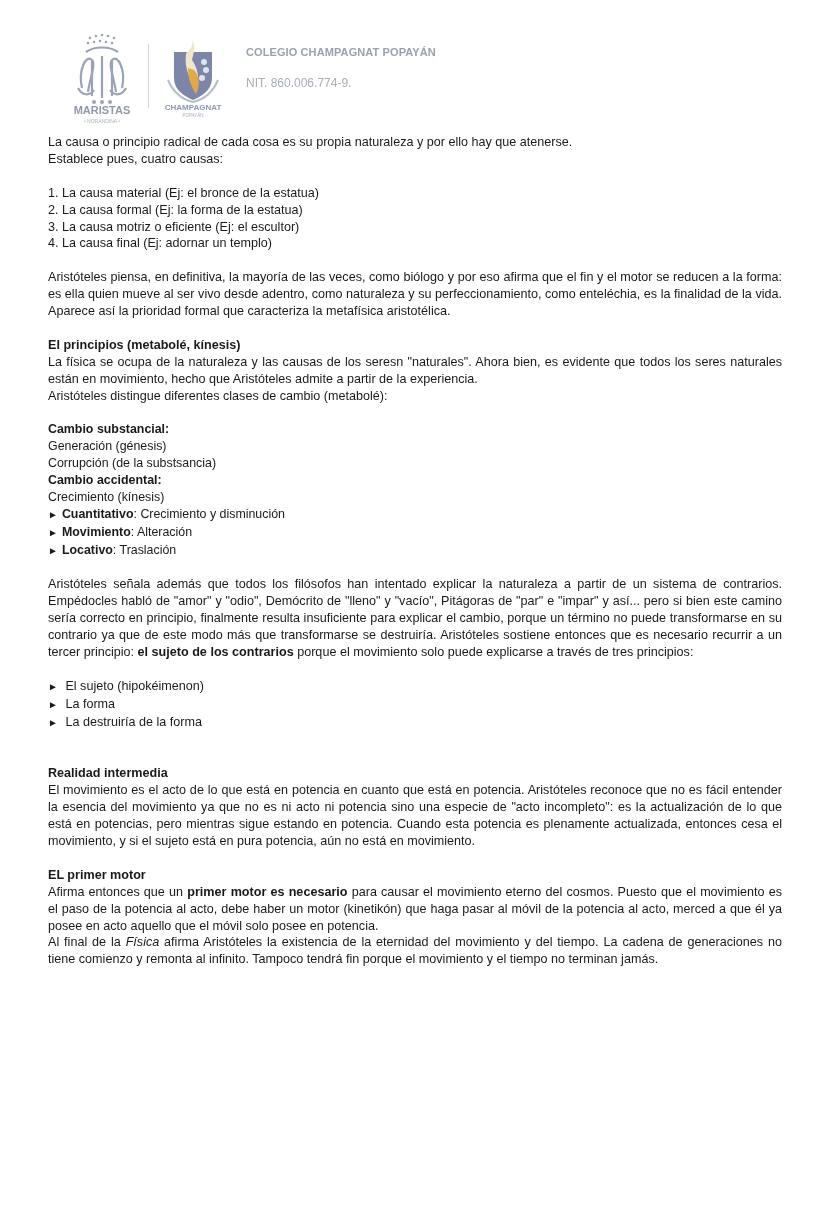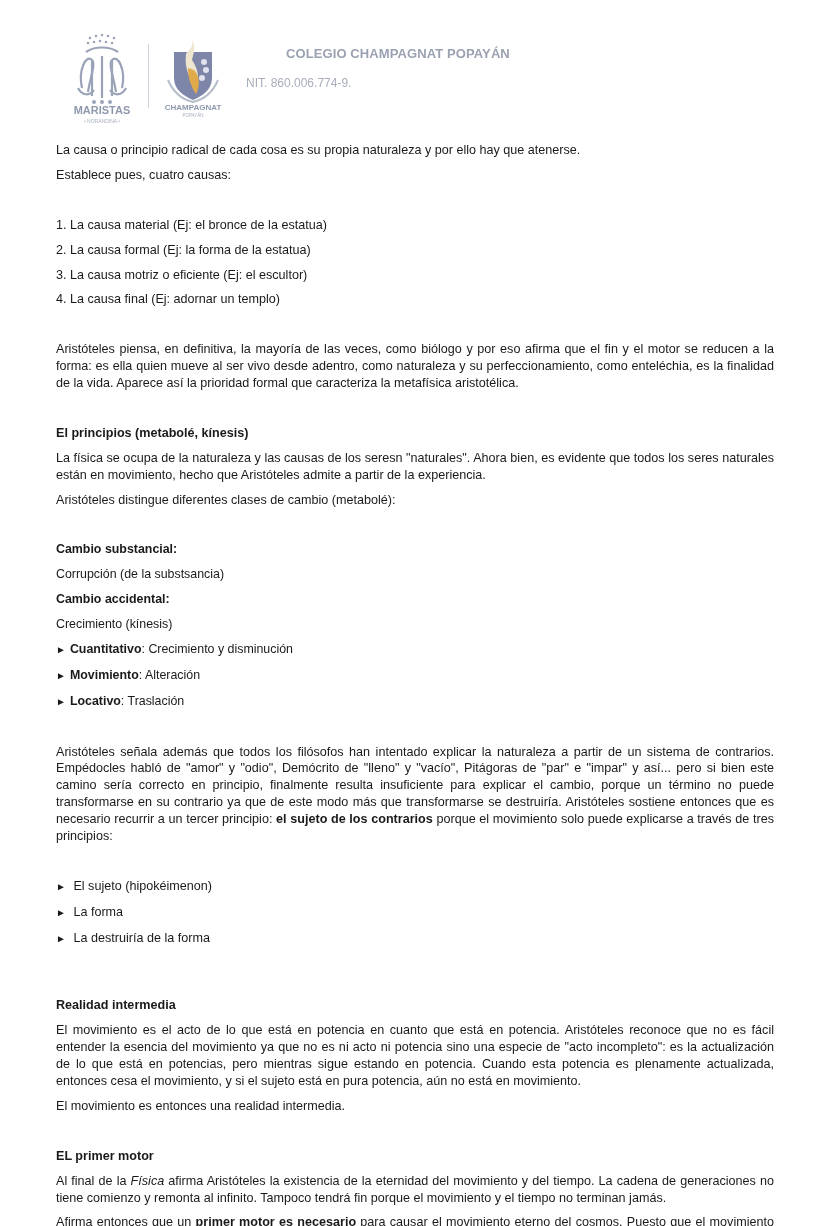--- a/index.html
+++ b/index.html
@@ -2,26 +2,26 @@
 <html><head>
 <meta charset="utf-8">
 <style>
   html, body { margin:0; padding:0; background:#ffffff; }
   body { width:828px; height:1226px; position:relative; overflow:hidden;
          font-family:"Liberation Sans", sans-serif; color:#1a1a1a; }
   .header { position:absolute; left:68px; top:30px; width:440px; height:96px; }
   .logo-maristas { position:absolute; left:0; top:0; width:90px; height:96px; }
   .logo-divider { position:absolute; left:80px; top:14px; width:1px; height:64px; background:#cfd4dc; }
   .logo-champ { position:absolute; left:88px; top:4px; width:74px; height:86px; }
-  .school-name { position:absolute; left:178px; top:16px; font-size:13px; font-weight:bold; color:#9aa1b1; letter-spacing:0.1px; white-space:nowrap;margin-left:40px; }
+  .school-name { position:absolute; left:178px; top:16px; font-size:11px; font-weight:bold; color:#9aa1b1; letter-spacing:0.1px; white-space:nowrap; }
   .school-nit { position:absolute; left:178px; top:46px; font-size:12px; color:#a7adba; white-space:nowrap; }
 
   .content { position:absolute; left:48px; top:134px; width:734px;
              font-family:"Liberation Sans Narrow","Liberation Sans", sans-serif; font-size:12.6px; line-height:16.9px; color:#1a1a1a; }
-  .content p { margin:8px; }
+  .content p { margin:0; }
   .j { text-align:justify; }
   .gap { height:16.9px; }
   .b { font-weight:bold; }
   .h { font-weight:bold; margin-top:0; }
   .tri { display:inline-block; font-size:10px; margin-right:4px; }
   .indent-neg { margin-left:-2px; }
 </style>
 </head>
 <body>
 
@@ -88,20 +88,21 @@
   <div class="gap"></div>
   <p class="j">Aristóteles piensa, en definitiva, la mayoría de las veces, como biólogo y por eso afirma que el fin y el motor se reducen a la forma: es ella quien mueve al ser vivo desde adentro, como naturaleza y su perfeccionamiento, como enteléchia, es la finalidad de la vida. Aparece así la prioridad formal que caracteriza la metafísica aristotélica.</p>
   <div class="gap"></div>
   <p class="h">El principios (metabolé, kínesis)</p>
   <p class="j">La física se ocupa de la naturaleza y las causas de los seresn "naturales". Ahora bien, es evidente que todos los seres naturales están en movimiento, hecho que Aristóteles admite a partir de la experiencia.</p>
   <p>Aristóteles distingue diferentes clases de cambio (metabolé):</p>
   <div class="gap"></div>
 
   <div style="font-family:'Liberation Sans', sans-serif; font-size:12.4px;">
     <p class="b">Cambio substancial:</p>
+    <p>Generación (génesis)</p>
     <p>Corrupción (de la substsancia)</p>
     <p class="b">Cambio accidental:</p>
     <p>Crecimiento (kínesis)</p>
     <p><span class="tri">►</span><span class="b">Cuantitativo</span><span>: Crecimiento y disminución</span></p>
     <p><span class="tri">►</span><span class="b">Movimiento</span><span>: Alteración</span></p>
     <p><span class="tri">►</span><span class="b">Locativo</span><span>: Traslación</span></p>
   </div>
   <div class="gap"></div>
 
   <p class="j"><span>Aristóteles señala además que todos los filósofos han intentado explicar la naturaleza a partir de un sistema de contrarios. Empédocles habló de "amor" y "odio", Demócrito de "lleno" y "vacío", Pitágoras de "par" e "impar" y así... pero si bien este camino sería correcto en principio, finalmente resulta insuficiente para explicar el cambio, porque un término no puede transformarse en su contrario ya que de este modo más que transformarse se destruiría. Aristóteles sostiene entonces que es necesario recurrir a un tercer principio: </span><span class="b">el sujeto de los contrarios</span><span> porque el movimiento solo puede explicarse a través de tres principios:</span></p>
@@ -109,19 +110,18 @@
 
   <p><span class="tri">►</span> <span>El sujeto (hipokéimenon)</span></p>
   <p><span class="tri">►</span> <span>La forma</span></p>
   <p><span class="tri">►</span> <span>La destruiría de la forma</span></p>
   <div class="gap"></div>
 
   <div class="gap"></div>
 
   <p class="h">Realidad intermedia</p>
   <p class="j">El movimiento es el acto de lo que está en potencia en cuanto que está en potencia. Aristóteles reconoce que no es fácil entender la esencia del movimiento ya que no es ni acto ni potencia sino una especie de "acto incompleto": es la actualización de lo que está en potencias, pero mientras sigue estando en potencia. Cuando esta potencia es plenamente actualizada, entonces cesa el movimiento, y si el sujeto está en pura potencia, aún no está en movimiento.</p>
-  <p>El movimiento es entonces una realidad intermedia.</p>
   <div class="gap"></div>
 
   <p class="h">EL primer motor</p>
+  <p class="j indent-neg"><span>Afirma entonces que un </span><span class="b">primer motor es necesario</span><span> para causar el movimiento eterno del cosmos. Puesto que el movimiento es el paso de la potencia al acto, debe haber un motor (kinetikón) que haga pasar al móvil de la potencia al acto, merced a que él ya posee en acto aquello que el móvil solo posee en potencia.</span></p>
   <p class="j indent-neg"><span>Al final de la </span><i>Física</i><span> afirma Aristóteles la existencia de la eternidad del movimiento y del tiempo. La cadena de generaciones no tiene comienzo y remonta al infinito. Tampoco tendrá fin porque el movimiento y el tiempo no terminan jamás.</span></p>
-  <p class="j indent-neg"><span>Afirma entonces que un </span><span class="b">primer motor es necesario</span><span> para causar el movimiento eterno del cosmos. Puesto que el movimiento es el paso de la potencia al acto, debe haber un motor (kinetikón) que haga pasar al móvil de la potencia al acto, merced a que él ya posee en acto aquello que el móvil solo posee en potencia.</span></p>
 </div>
 
 </body></html>

